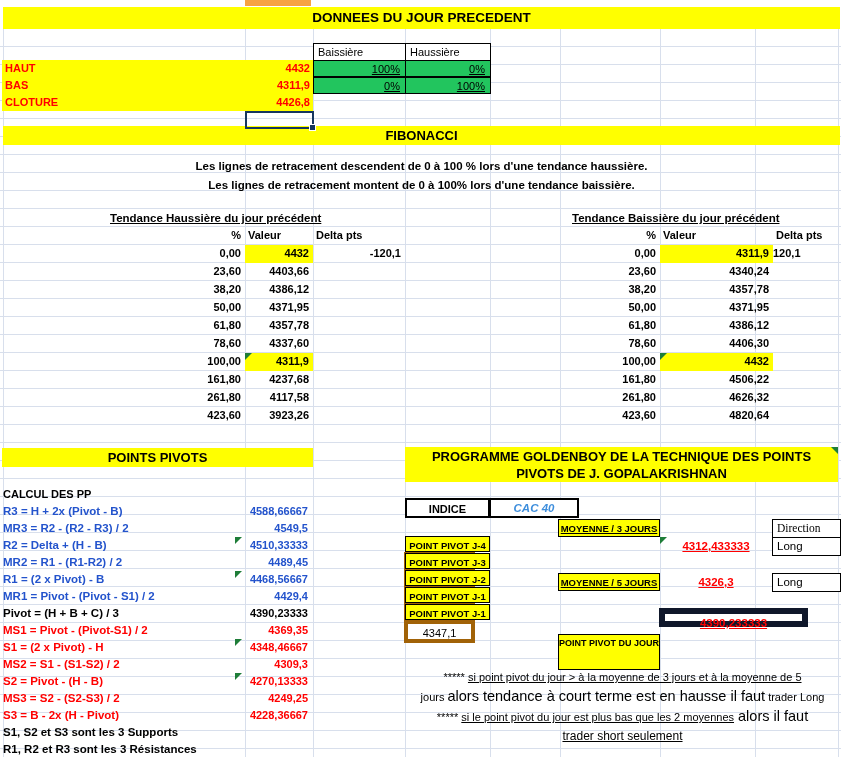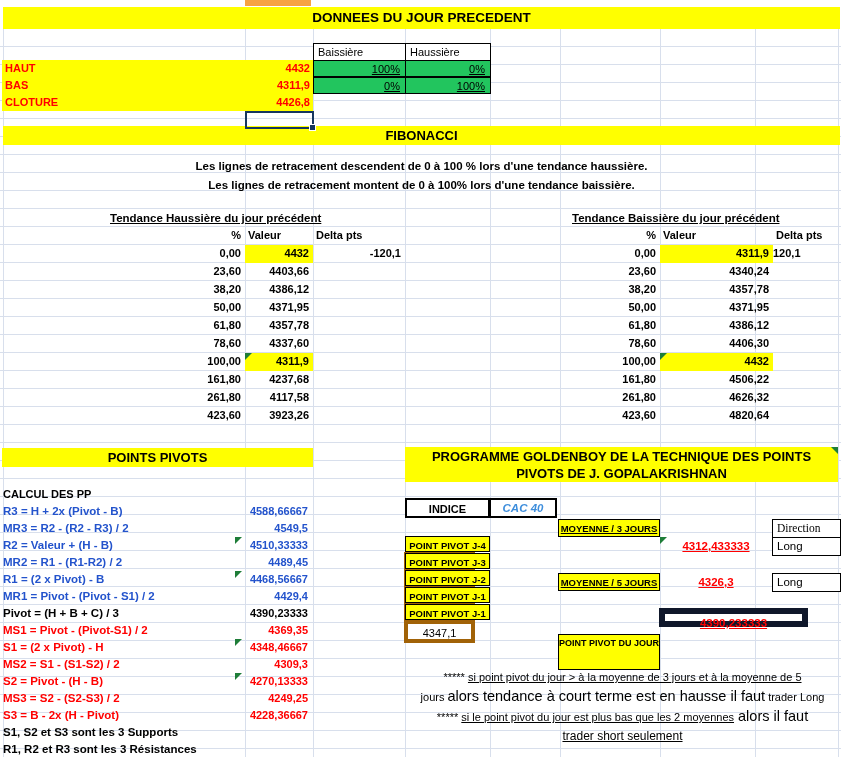--- a/index.html
+++ b/index.html
@@ -261,21 +261,21 @@
 
   <div class="pivrow">
       <div class="p-f blue">R3 = H + 2x (Pivot - B)</div>
       <div class="p-v blue">4588,66667</div>
     </div>
       <div class="pivrow">
       <div class="p-f blue">MR3 = R2 - (R2 - R3) / 2</div>
       <div class="p-v blue">4549,5</div>
     </div>
       <div class="pivrow">
-      <div class="p-f blue">R2 = Valeur + (H - B)</div>
+      <div class="p-f blue">R2 = Delta + (H - B)</div>
       <div class="p-v tri blue">4510,33333</div>
     </div>
       <div class="pivrow">
       <div class="p-f blue">MR2 = R1 - (R1-R2) / 2</div>
       <div class="p-v blue">4489,45</div>
     </div>
       <div class="pivrow">
       <div class="p-f blue">R1 = (2 x Pivot) - B</div>
       <div class="p-v tri blue">4468,56667</div>
     </div>
@@ -314,21 +314,21 @@
     </div>
   <div class="abs" style="left:3px;top:726px;font-size:11.5px;">S1, S2 et S3 sont les 3 Supports</div>
   <div class="abs" style="left:3px;top:743px;font-size:11.5px;">R1, R2 et R3 sont les 3 Résistances</div>
 
   <div class="gb-band rel tri-r">
     <div>PROGRAMME GOLDENBOY DE LA TECHNIQUE DES POINTS</div>
     <div>PIVOTS DE J. GOPALAKRISHNAN</div>
   </div>
 
   <div class="cellbox yellow" style="left:405px;top:498px;width:85px;height:20px;border-width:2px;text-align:center;padding-top:3px;font-size:11px;">INDICE</div>
-  <div class="cellbox" style="left:489px;top:498px;width:68px;height:20px;border-width:2px;text-align:center;padding-top:2px;font-size:11.5px;font-style:italic;color:#3e8edc;">CAC 40</div>
+  <div class="cellbox" style="left:489px;top:498px;width:90px;height:20px;border-width:2px;text-align:center;padding-top:2px;font-size:11.5px;font-style:italic;color:#3e8edc;">CAC 40</div>
 
   <div class="cellbox plain" style="left:772px;top:519px;width:69px;height:19px;font-family:Liberation Serif, serif;">Direction</div>
 
   <div class="jrows">
 
   <div class="jrow" style="margin-top:-1px">
       <div class="j-l">POINT PIVOT J-4</div>
       <div class="j-v">4306,4</div>
     </div>
       <div class="jrow" style="margin-top:-1px">

